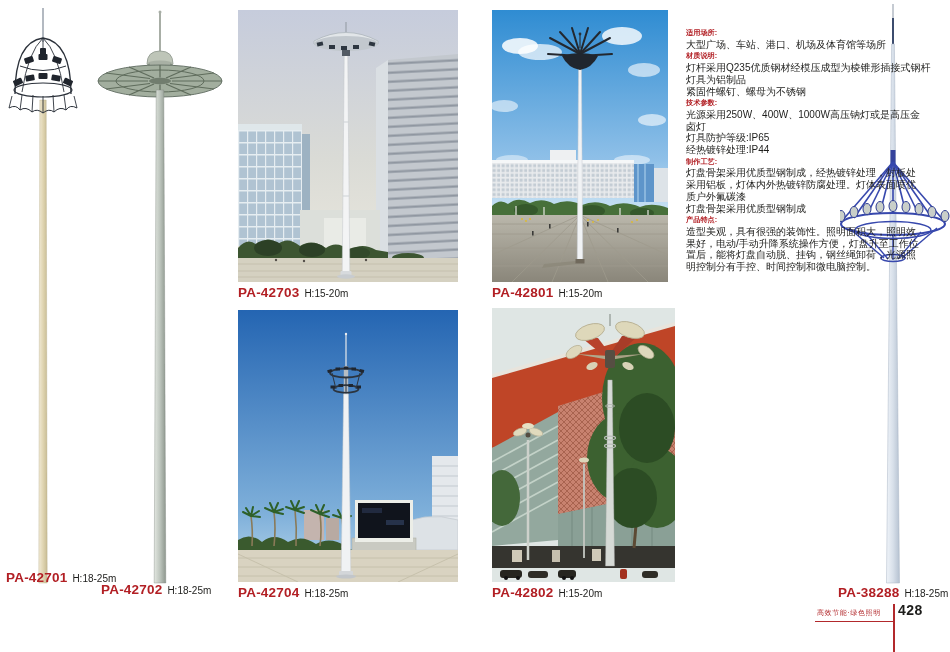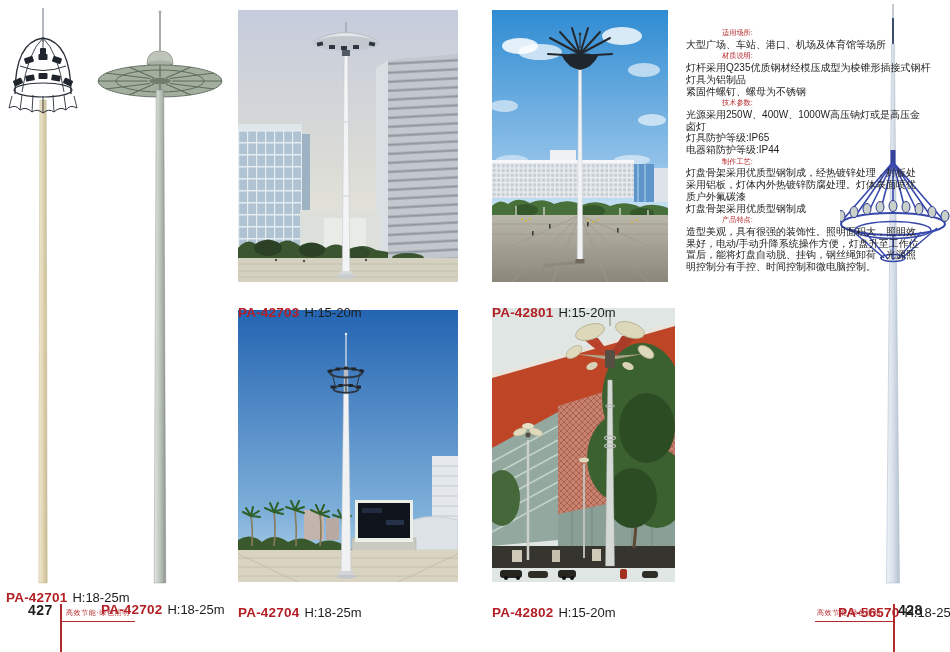--- a/index.html
+++ b/index.html
@@ -2,24 +2,24 @@
 <html><head>
 <meta charset="utf-8">
 <style>
   html,body{margin:0;padding:0;background:#fff;}
   .page{position:relative;width:950px;height:652px;background:#ffffff;overflow:hidden;
         font-family:"Liberation Sans",sans-serif;}
   .photo{position:absolute;overflow:hidden;}
   .photo svg{display:block;width:100%;height:100%;}
   .ill{position:absolute;}
   .plabel{position:absolute;display:flex;align-items:baseline;gap:5px;white-space:nowrap;}
-  .code{font-weight:bold;color:#b21f24;font-size:13.5px;letter-spacing:.2px;margin-top:20px;}
-  .ht{color:#1d1d1b;font-size:13px;}
+  .code{font-weight:bold;color:#b21f24;font-size:13.5px;letter-spacing:.2px;}
+  .ht{color:#1d1d1b;font-size:10px;}
   .desc{position:absolute;left:686px;top:27px;width:172px;}
-  .d-h{color:#b21f24;font-weight:normal;font-size:7.2px;line-height:11.7px;white-space:nowrap;margin-left:36px;}
+  .d-h{color:#b21f24;font-weight:bold;font-size:7.2px;line-height:11.7px;white-space:nowrap;}
   .d-l{color:#1d1d1b;font-size:10px;line-height:11.7px;white-space:nowrap;}
   .footer{position:absolute;top:602px;height:50px;}
   .pnum{position:absolute;top:0;font-size:14px;font-weight:bold;color:#1d1d1b;letter-spacing:.5px;}
   .vline{position:absolute;width:1.5px;height:49px;background:#b2292c;top:2px;}
   .slogan{position:absolute;top:6px;font-size:7px;color:#b2292c;white-space:nowrap;letter-spacing:.6px;}
   .uline{position:absolute;top:19px;height:1px;background:#b2292c;}
 </style>
 </head>
 <body>
 
@@ -472,54 +472,48 @@
   </div>
   <div class="plabel" style="left:238px;top:585px;">
     <span class="code">PA-42704</span>
     <span class="ht">H:18-25m</span>
   </div>
   <div class="plabel" style="left:492px;top:585px;">
     <span class="code">PA-42802</span>
     <span class="ht">H:15-20m</span>
   </div>
   <div class="plabel" style="left:838px;top:585px;">
-    <span class="code">PA-56570</span>
+    <span class="code">PA-38288</span>
     <span class="ht">H:18-25m</span>
   </div>
 
   <div class="desc">
     <div class="d-h">适用场所:</div>
     <div class="d-l">大型广场、车站、港口、机场及体育馆等场所</div>
     <div class="d-h">材质说明:</div>
     <div class="d-l">灯杆采用Q235优质钢材经模压成型为棱锥形插接式钢杆</div>
     <div class="d-l">灯具为铝制品</div>
     <div class="d-l">紧固件螺钉、螺母为不锈钢</div>
     <div class="d-h">技术参数:</div>
     <div class="d-l">光源采用250W、400W、1000W高压钠灯或是高压金</div>
     <div class="d-l">卤灯</div>
     <div class="d-l">灯具防护等级:IP65</div>
-    <div class="d-l">电器箱防护等级:IP44</div>
+    <div class="d-l">经热镀锌处理:IP44</div>
     <div class="d-h">制作工艺:</div>
     <div class="d-l">灯盘骨架采用优质型钢制成，经热镀锌处理，封板处</div>
     <div class="d-l">采用铝板，灯体内外热镀锌防腐处理。灯体表面喷优</div>
     <div class="d-l">质户外氟碳漆</div>
     <div class="d-l">灯盘骨架采用优质型钢制成</div>
     <div class="d-h">产品特点:</div>
     <div class="d-l">造型美观，具有很强的装饰性。照明面积大，照明效</div>
     <div class="d-l">果好，电动/手动升降系统操作方便，灯盘升至工作位</div>
     <div class="d-l">置后，能将灯盘自动脱、挂钩，钢丝绳卸荷，光源照</div>
     <div class="d-l">明控制分有手控、时间控制和微电脑控制。</div>
   </div>
 
-  <div class="footer" style="left:28px;width:130px;">
-    <span class="pnum" style="left:0;">427</span>
-    <span class="vline" style="left:32px;"></span>
-    <span class="slogan" style="left:38px;">高效节能·绿色照明</span>
-    <span class="uline" style="left:32px;width:75px;"></span>
-  </div>
   <div class="footer" style="left:810px;width:130px;">
     <span class="slogan" style="left:7px;">高效节能·绿色照明</span>
     <span class="uline" style="left:5px;width:78px;"></span>
     <span class="vline" style="left:83px;"></span>
     <span class="pnum" style="left:88px;">428</span>
   </div>
 
 </div>
 
 </body></html>

